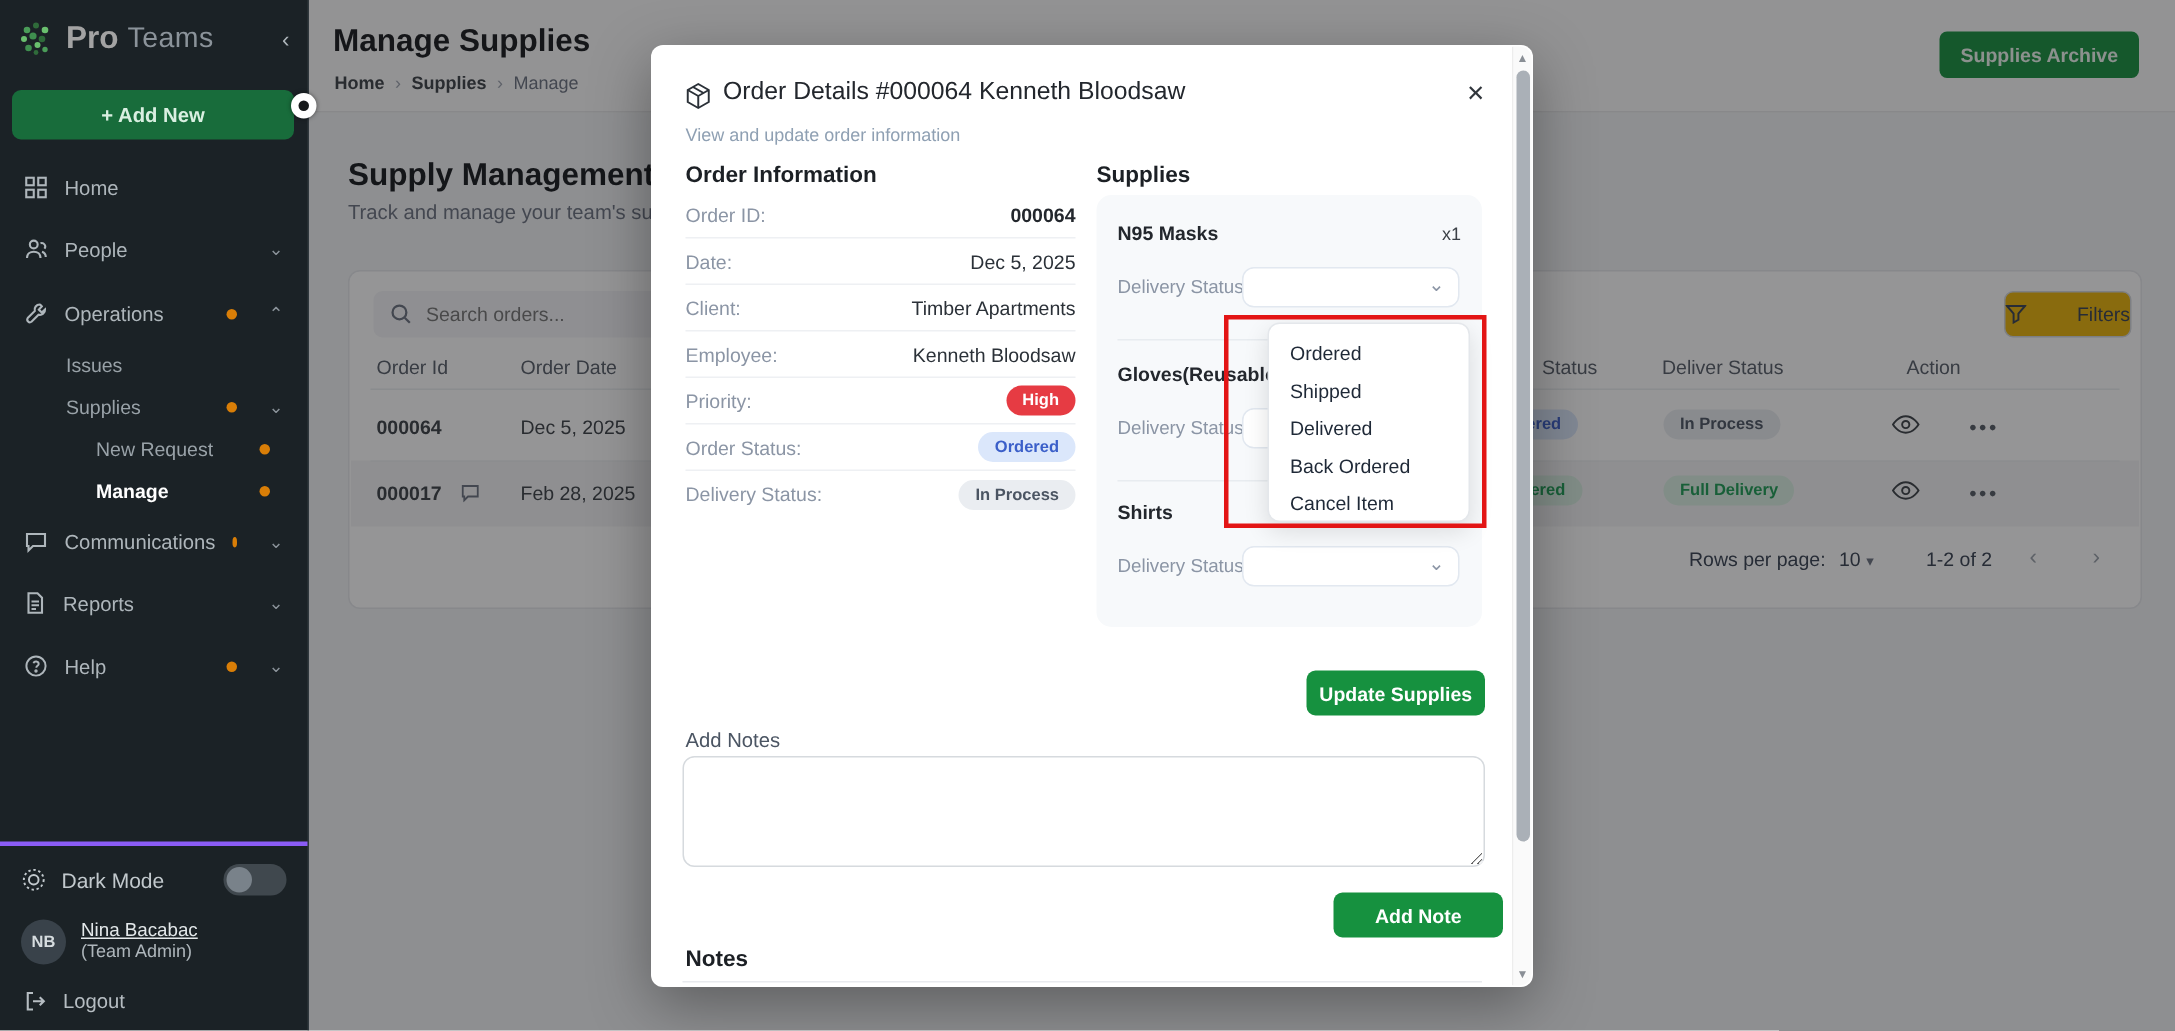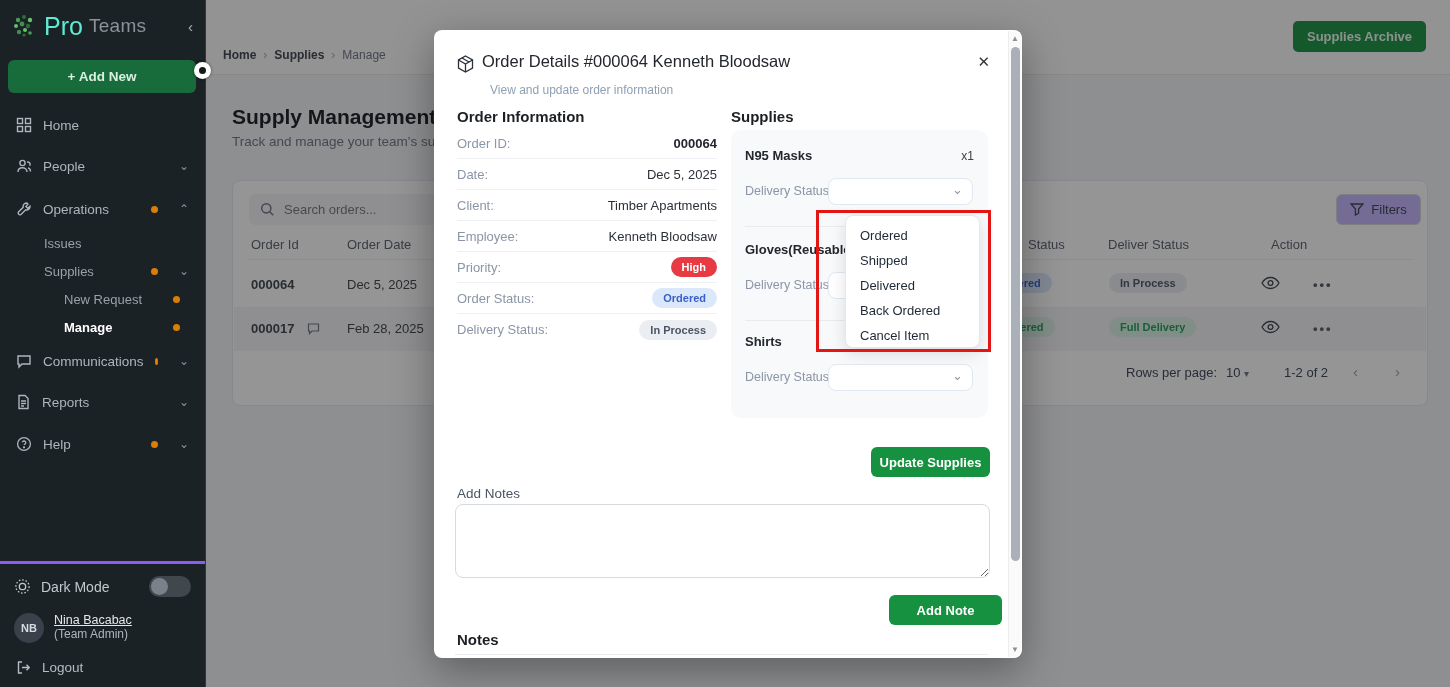--- a/index.html
+++ b/index.html
@@ -2,21 +2,21 @@
 <html><head>
 <meta charset="utf-8">
 <style>
   * { box-sizing: border-box; margin: 0; padding: 0; }
   html,body { width:1450px; height:687px; overflow:hidden; font-family:"Liberation Sans", sans-serif; background:#e9eaec; }
   .app { position:relative; width:1450px; height:687px; }
 
   
   .sidebar { position:absolute; left:0; top:0; width:206px; height:687px; background:#1b2226; color:#aeb6bb; z-index:60; border-right:1px solid #30383d; }
   .brand { position:absolute; top:0; left:0; right:0; height:52px; display:flex; align-items:center; padding:0 12px; gap:6px; }
-  .brand .pro { font-weight:normal; font-size:25px; color:#5eead4; }
+  .brand .pro { font-weight:bold; font-size:21px; color:#a3a3a3; }
   .brand .teams { font-size:19px; color:#8b939a; font-weight:300; letter-spacing:.3px; }
   .brand .collapse { margin-left:auto; color:#aeb6bb; font-size:15px; cursor:pointer; }
   .add-new { position:absolute; top:60px; left:8px; width:188px; height:33px; background:#186c3b; border:none; border-radius:6px; color:#d9efe1; font-weight:bold; font-size:13.5px; cursor:pointer; font-family:inherit; }
   .nav { position:absolute; top:106px; left:0; right:0; }
   .nav-item { display:flex; align-items:center; gap:11px; padding:0 16px; font-size:13.5px; cursor:pointer; color:#aeb6bb; }
   .nav-item svg { flex:0 0 auto; }
   .nav-item .chev { margin-left:auto; font-size:12px; color:#8b939a; }
   .dot { width:7px; height:7px; border-radius:50%; background:#d97e07; margin-left:auto; }
   .dot + .chev { margin-left:10px; }
   .sub { padding-left:44px; font-size:13px; color:#99a2a8; }
@@ -38,42 +38,42 @@
   .topbar h1 { position:absolute; left:16px; top:16px; font-size:21px; color:#16191d; }
   .crumbs { position:absolute; left:17px; top:48px; font-size:12px; color:#6b7280; display:flex; gap:7px; align-items:center; }
   .crumbs .c-strong { color:#3b4046; font-weight:bold; }
   .crumbs .sep { color:#9ca3af; }
   .archive-btn { position:absolute; right:24px; top:21px; height:31px; padding:0 14px; background:#16913f; border:none; border-radius:5px; color:#eef7f0; font-weight:bold; font-size:13px; cursor:pointer; font-family:inherit; }
   .page-title { position:absolute; left:26px; top:105px; font-size:21px; font-weight:bold; color:#15181c; }
   .page-sub { position:absolute; left:26px; top:134px; font-size:13.5px; color:#6b7280; }
   .card { position:absolute; left:26px; top:180px; width:1196px; height:226px; background:#fff; border:1px solid #e5e7eb; border-radius:8px; }
   .search-box { position:absolute; left:16px; top:13px; width:372px; height:31px; background:#f4f5f7; border-radius:6px; display:flex; align-items:center; gap:9px; padding:0 11px; }
   .search-box input { border:none; background:transparent; outline:none; font-size:13px; color:#374151; width:100%; font-family:inherit; }
-  .filters-btn { position:absolute; left:1103px; top:13px; width:85px; height:31px; background:#c4b5fd; border:1px solid #d4d7dc; border-radius:6px; font-size:13px; color:#374151; display:flex; align-items:center; justify-content:center; gap:7px; cursor:pointer; font-family:inherit; }
+  .filters-btn { position:absolute; left:1103px; top:13px; width:85px; height:31px; background:#eab308; border:1px solid #d4d7dc; border-radius:6px; font-size:13px; color:#374151; display:flex; align-items:center; justify-content:space-between; gap:7px; cursor:pointer; font-family:inherit; }
   .th { position:absolute; top:56px; font-size:13px; color:#565d68; }
   .thead-line { position:absolute; left:14px; right:14px; top:78px; border-top:1px solid #eceef0; }
   .row2-bg { position:absolute; left:1px; right:1px; top:126px; height:44px; background:#f4f5f6; }
   .td { position:absolute; font-size:13px; color:#3b4046; }
   .row1-line { position:absolute; left:14px; right:14px; top:126px; border-top:1px solid #eef0f2; }
   .pill { display:inline-block; padding:4px 11px; border-radius:999px; font-size:11px; font-weight:bold; }
   .pill-blue { background:#dbe7fb; color:#3b5fc9; }
   .pill-green { background:#daf1e3; color:#1d9d55; }
   .pill-gray { background:#eaedf1; color:#4b5563;text-align:center; }
   .pill-red { background:#e63b43; color:#fff; }
   .dots { letter-spacing:2px; color:#555b64; font-weight:bold; font-size:13px; cursor:pointer; }
   .pag { position:absolute; top:184px; font-size:13px; color:#374151; }
   .pag-chev { color:#9aa1aa; font-size:15px; cursor:pointer; }
 
   .dim { position:absolute; inset:0; background:rgba(20,21,23,0.45); z-index:40; }
 
   
   .modal { position:absolute; left:434px; top:30px; width:588px; height:628px; background:#fff; border-radius:8px; box-shadow:0 12px 40px rgba(0,0,0,.35); z-index:100; }
   .m-title { position:absolute; left:48px; top:22px; font-size:16.5px; color:#23272d; }
   .m-close { position:absolute; right:32px; top:23px; font-size:15px; color:#31363c; cursor:pointer; }
-  .m-sub { position:absolute; left:23px; top:53px; font-size:12px; color:#8fa0b3;margin-left:33px; }
+  .m-sub { position:absolute; left:23px; top:53px; font-size:12px; color:#8fa0b3; }
   .m-h2 { position:absolute; font-size:15px; font-weight:bold; color:#1c2025; }
   .oi { position:absolute; left:23px; top:98px; width:260px; }
   .oi-row { height:31px; display:flex; align-items:center; justify-content:space-between; border-bottom:1px solid #eef0f3; }
   .oi-label { font-size:13px; color:#8b95a5; }
   .oi-value { font-size:13px; color:#23272d; font-weight:bold; }
   .oi-value.plain { font-weight:normal; color:#2b3138; }
   .sp-panel { position:absolute; left:297px; top:100px; width:257px; height:288px; background:#f7f9fb; border-radius:10px; }
   .sp-name { position:absolute; left:14px; font-size:13px; font-weight:bold; color:#23272d; white-space:nowrap; overflow:hidden; max-width:200px; }
   .sp-qty { position:absolute; right:14px; font-size:12px; color:#3b4046; }
   .sp-label { position:absolute; left:14px; font-size:12.5px; color:#8b95a5; }
@@ -235,20 +235,21 @@
               <path d="M6 7.5h7M10.5 4.8l2.7 2.7-2.7 2.7"></path>
             </svg>
           </span>
         <span>Logout</span>
       </div>
     </div>
   </aside>
 
   <div class="main">
     <div class="topbar">
+      <h1>Manage Supplies</h1>
       <div class="crumbs">
         <span class="c-strong">Home</span>
         <span class="sep">›</span>
         <span class="c-strong">Supplies</span>
         <span class="sep">›</span>
         <span>Manage</span>
       </div>
       <button class="archive-btn">Supplies Archive</button>
     </div>
 

